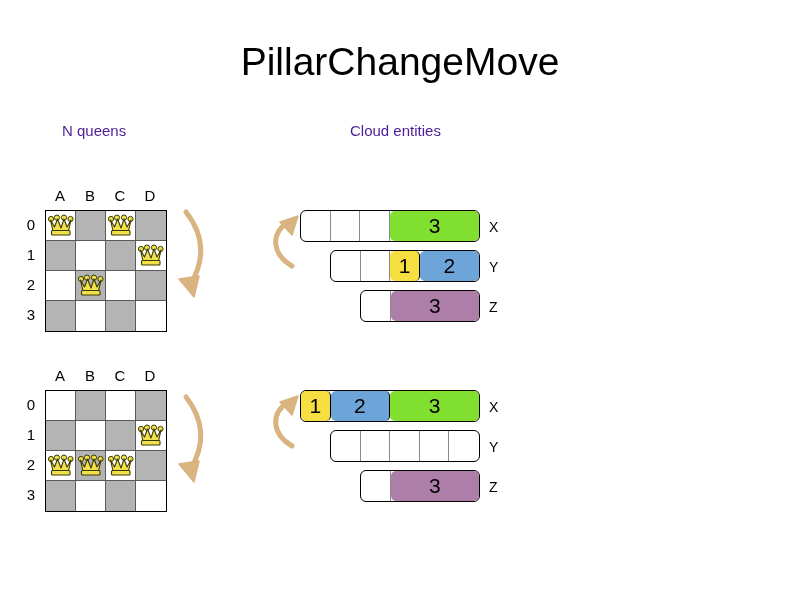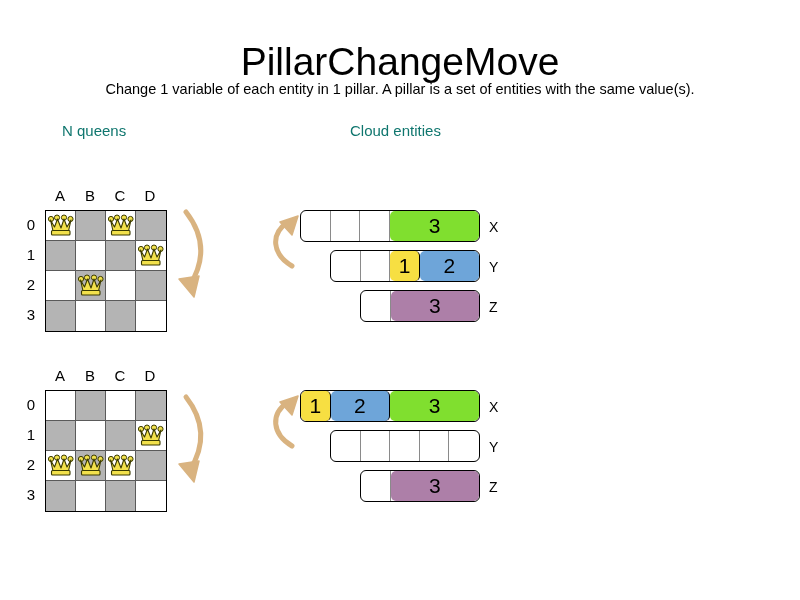--- a/index.html
+++ b/index.html
@@ -12,21 +12,21 @@
   .abs{position:absolute;}
 
   #title{
     left:0;top:28px;width:800px;text-align:center;
     font-size:39px;line-height:44px;font-weight:normal;color:#000;
   }
   #subtitle{
     left:0;top:68px;width:800px;text-align:center;
     font-size:14.5px;line-height:18px;color:#000;
   }
-  .section-head{font-size:15px;line-height:18px;color:#0f766e;}
+  .section-head{font-size:15px;line-height:18px;color:#4c1d95;}
 
   
   .board-wrap{width:200px;height:180px;}
   .board{
     position:absolute;left:45px;top:23px;
     width:120px;height:120px;
     border:1.5px solid #000;box-sizing:content-box;
     display:grid;grid-template-columns:repeat(4,30px);grid-template-rows:repeat(4,30px);
   }
   .cell{width:30px;height:30px;position:relative;box-sizing:border-box;
@@ -63,21 +63,20 @@
   .bar-label{position:absolute;font-size:14px;line-height:16px;color:#000;}
 
   svg{display:block;overflow:visible;}
 </style>
 </head>
 <body>
 
 <div class="stage">
 
   <div class="abs" id="title">PillarChangeMove</div>
-  <div class="abs" id="subtitle">Change 1 variable of each entity in 1 pillar. A pillar is a set of entities with the same value(s).</div>
 
   <div class="abs section-head" style="left:62px;top:110px;">N queens</div>
   <div class="abs section-head" style="left:350px;top:110px;">Cloud entities</div>
 
   <div class="abs board-wrap" style="left:0px;top:175px;">
     <div class="col-labels">
       <div class="col-label" style="left:45px;">A</div>
       <div class="col-label" style="left:75px;">B</div>
       <div class="col-label" style="left:105px;">C</div>
       <div class="col-label" style="left:135px;">D</div>

